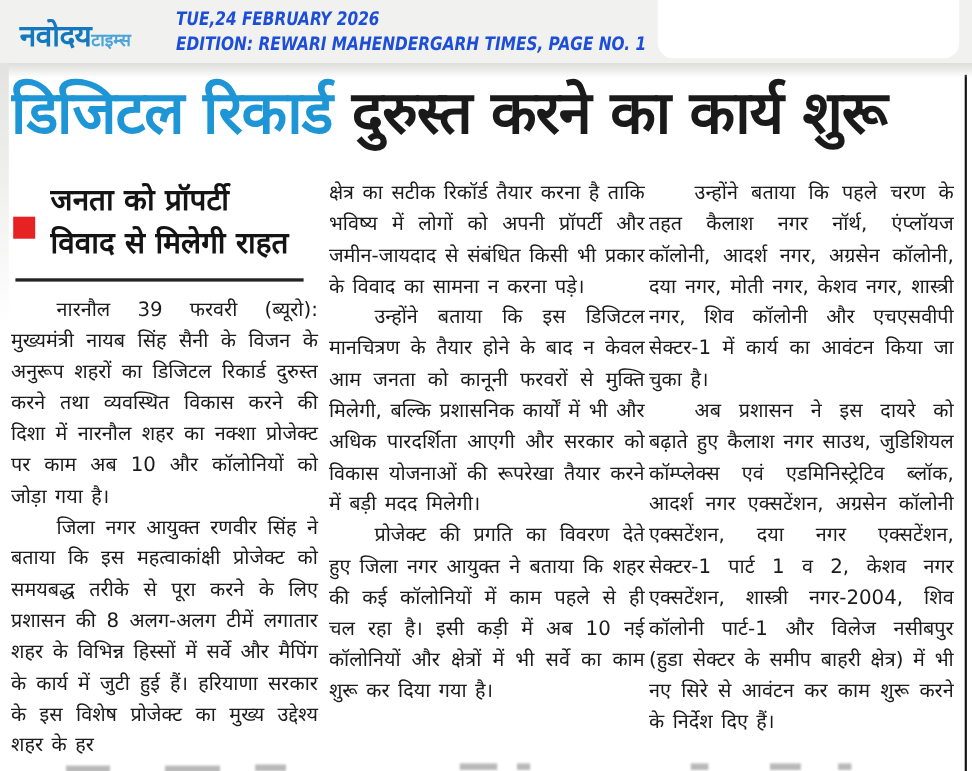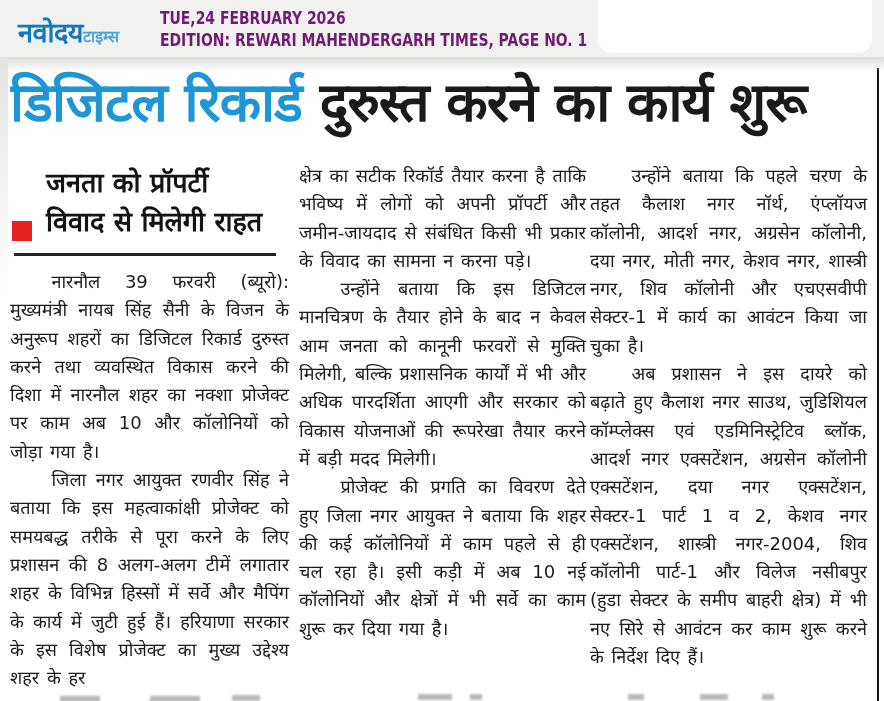--- a/index.html
+++ b/index.html
@@ -45,22 +45,23 @@
   }
   .logo-sub {
     font-size: 16px;
     font-weight: bold;
     color: var(--logo-light-blue, #4aa4d8);
   }
   .date-block {
     position: absolute;
     top: 7px; left: 160px;
     z-index: 3;
-    color: #701a75;
-    font-weight: bold;
+    color: #1d4ed8;
+    font-weight: bold;
+    font-style: italic;
   }
   .date-line, .edition-line {
     font-size: 17px;
     line-height: 22px;
     transform: scaleX(0.82);
     transform-origin: left center;
     white-space: nowrap;
   }
 
   .header-shadow {
@@ -92,21 +93,21 @@
   }
   .hl-blue  { color: var(--headline-blue, #1e95d4); margin-top: 23px; }
   .hl-black { color: #1a1a1a; }
 
   
   .subhead {
     position: absolute;
     top: 163px; left: 12px;
     width: 278px;
     display: flex;
-    align-items: flex-end;
+    align-items: center;
   }
   .bullet {
     flex: 0 0 auto;
     width: 20px; height: 20px;
     margin-top: 9px;
     background: var(--bullet-red, #e62222);
   }
   .subhead-lines {
     margin-left: 14px;
     font-size: 27px;

